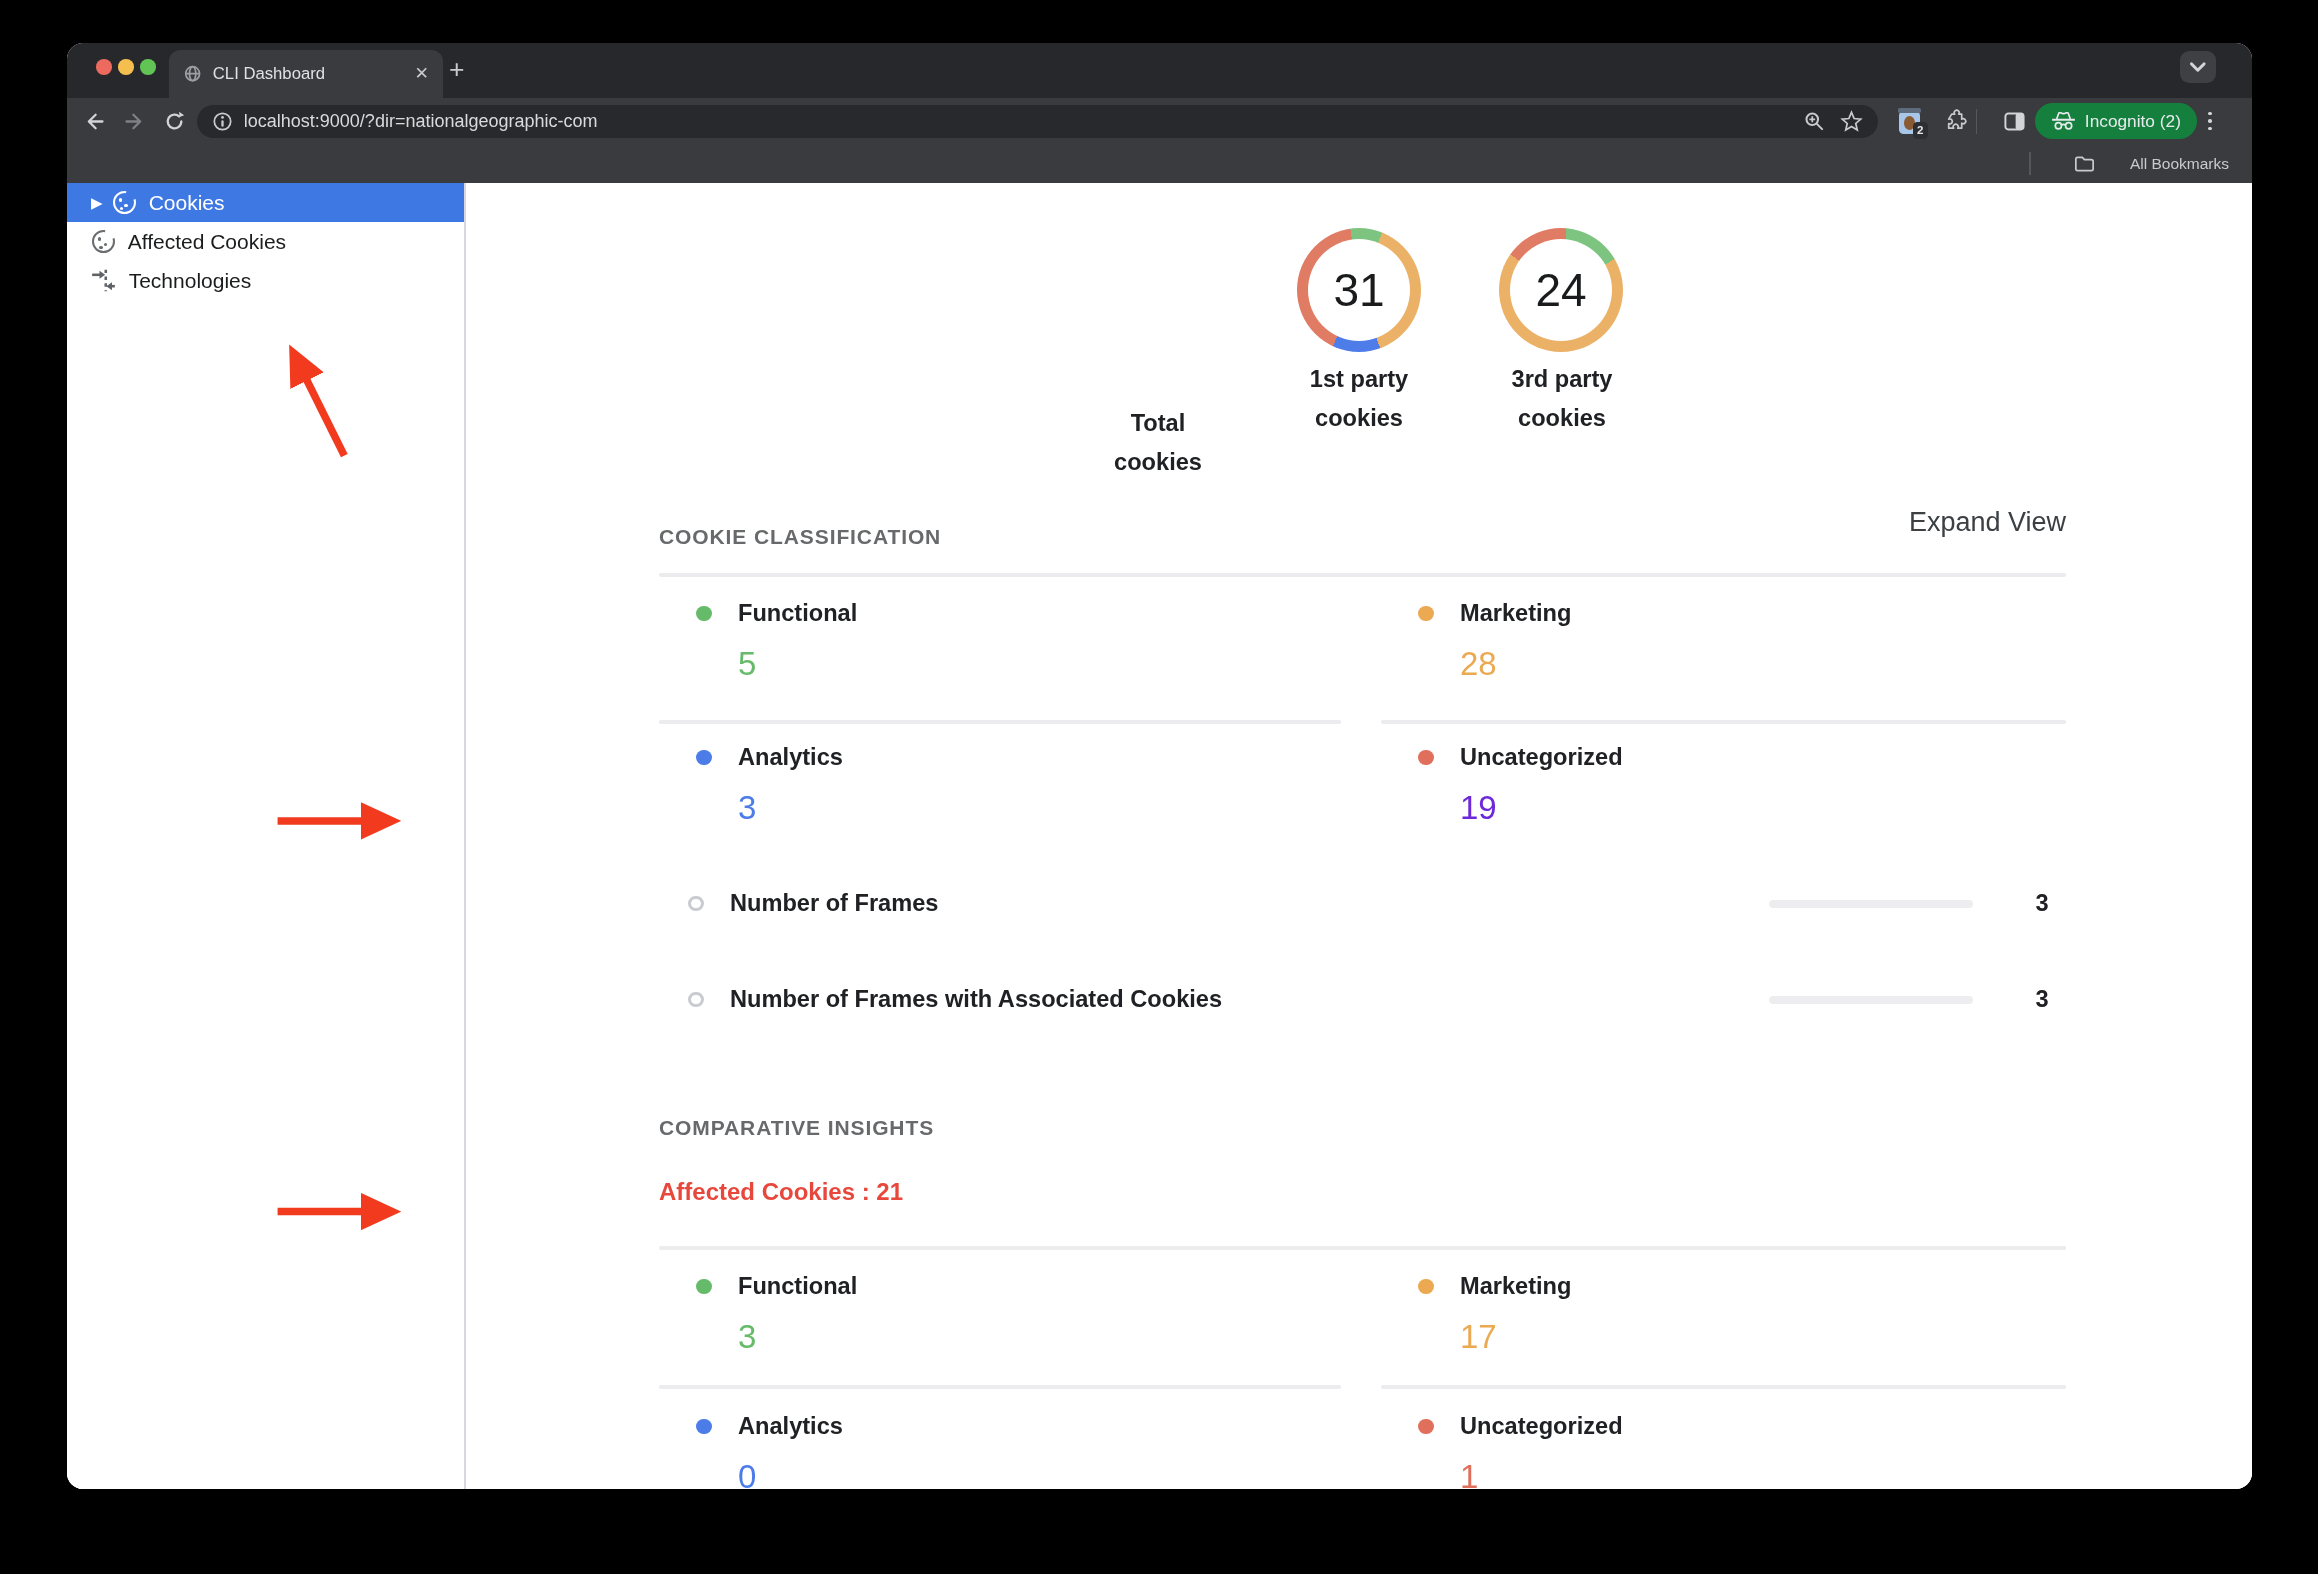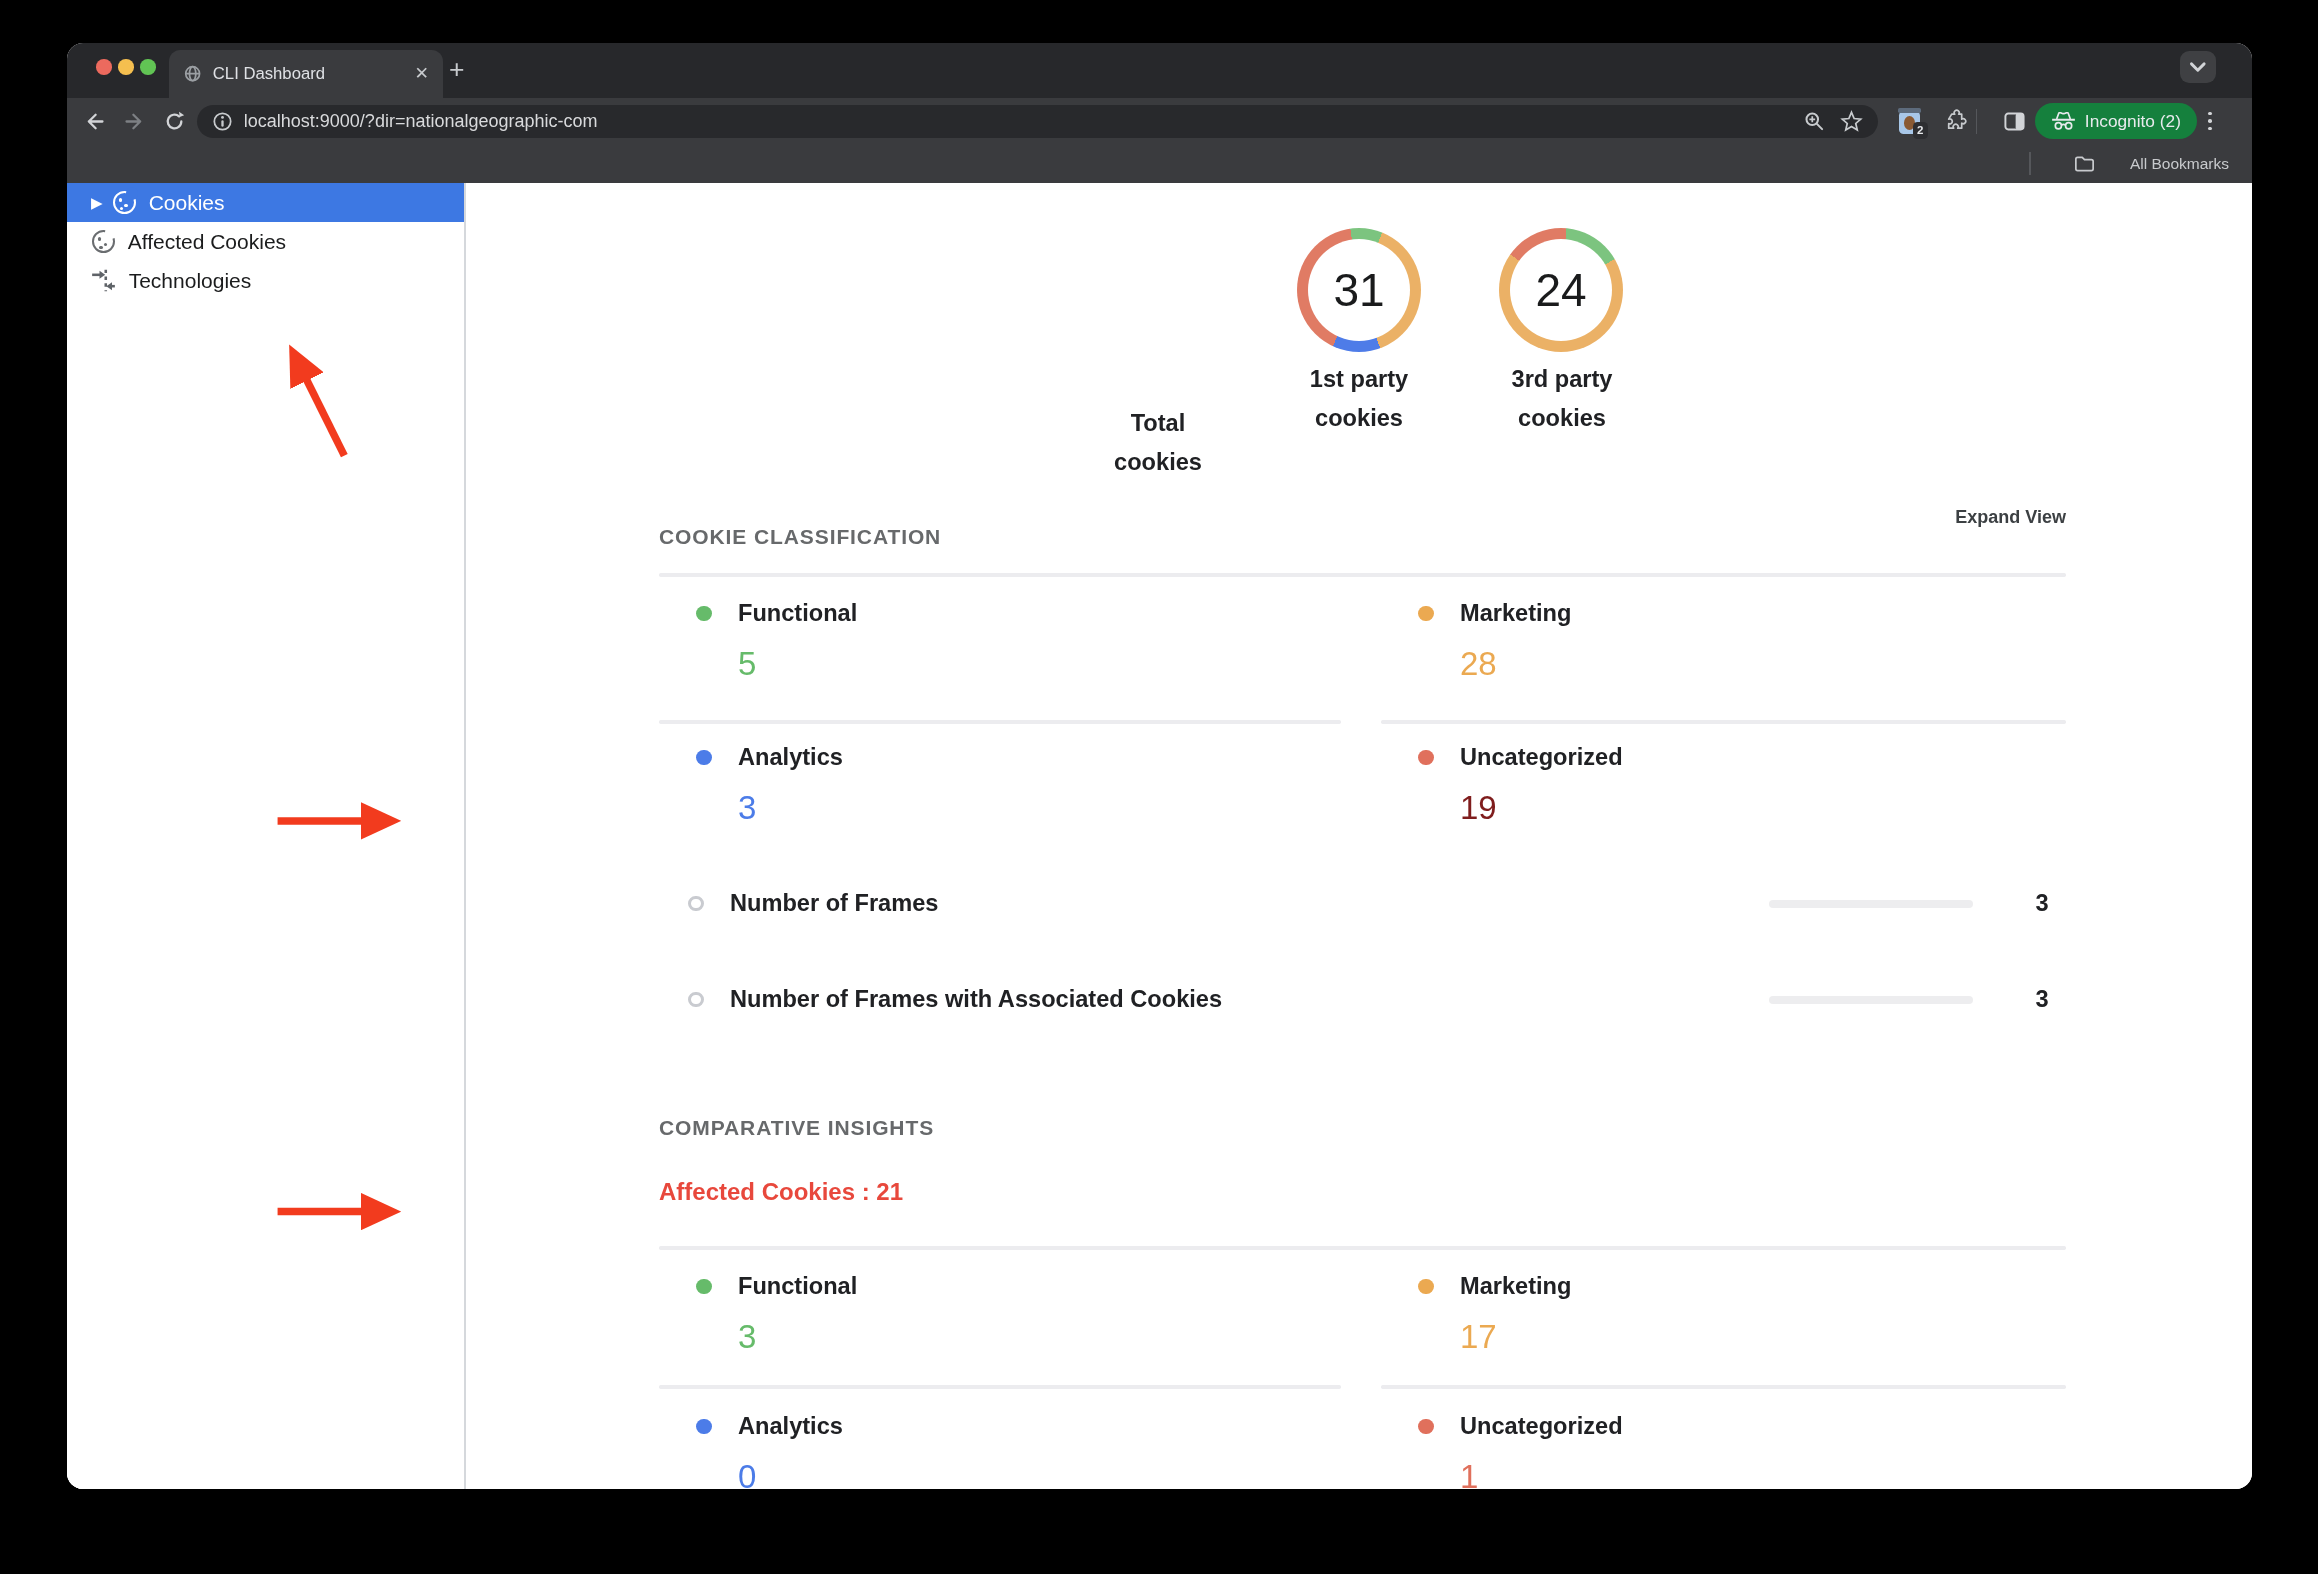--- a/index.html
+++ b/index.html
@@ -57,21 +57,21 @@
   .sb-label{margin-left:12.7px;white-space:nowrap;}
   .tech-ico{width:25px;height:25px;flex:0 0 auto;}
 
   
   .main{position:relative;flex:1;height:100%;overflow:hidden;}
   .donut{position:absolute;width:124px;height:124px;border-radius:50%;}
   .donut-hole{position:absolute;inset:11px;border-radius:50%;background:#fff;display:flex;align-items:center;justify-content:center;}
   .donut-num{font-size:46px;color:#1a1b1c;}
   .donut-label{position:absolute;width:242px;text-align:center;font-size:23.6px;font-weight:700;color:#202124;line-height:39px;}
   .sec-title{position:absolute;font-size:21px;font-weight:700;letter-spacing:0.9px;color:#67696b;}
-  .expand{position:absolute;font-size:18px;font-weight:700;color:#3c4043;}
+  .expand{position:absolute;font-size:27px;font-weight:400;color:#3c4043;}
   .divider{position:absolute;height:3.5px;background:#ececef;border-radius:1.7px;}
   .cell{position:absolute;width:682px;}
   .cell-head{display:flex;align-items:center;height:31px;}
   .cell-dot{width:15.5px;height:15.5px;border-radius:50%;flex:0 0 auto;margin-left:37px;}
   .cell-label{font-size:23.6px;font-weight:700;color:#202124;margin-left:26.5px;white-space:nowrap;}
   .cell-num{font-size:33px;font-weight:500;margin:16px 0 0 79px;}
   .frame-row{position:absolute;left:193px;width:1407px;height:35px;display:flex;align-items:center;}
   .frame-dot{width:15.5px;height:15.5px;border-radius:50%;border:3.5px solid #c9cbd0;background:#fff;flex:0 0 auto;margin-left:29px;}
   .frame-label{font-size:23.6px;font-weight:700;color:#202124;margin-left:26.5px;white-space:nowrap;}
   .frame-bar{margin-left:auto;width:204px;height:8px;border-radius:4px;background:#ededef;flex:0 0 auto;}
@@ -272,21 +272,21 @@
               <span class="cell-dot" style="background: rgb(76, 124, 232);"></span>
             <span class="cell-label">Analytics</span>
             </div>
           <div class="cell-num" style="color: rgb(76, 124, 232);">3</div>
         </div>
         <div class="cell" style="left:915px;top:559px;">
           <div class="cell-head">
               <span class="cell-dot" style="background: rgb(224, 112, 92);"></span>
             <span class="cell-label">Uncategorized</span>
             </div>
-          <div class="cell-num" style="color: #7f1d1d;">19</div>
+          <div class="cell-num" style="color: #6d28d9;">19</div>
         </div>
 
         <div class="frame-row" style="top:703px;">
           <span class="frame-dot"></span>
           <span class="frame-label">Number of Frames</span>
           <span class="frame-bar"></span>
           <span class="frame-val">3</span>
         </div>
         <div class="frame-row" style="top:799px;">
           <span class="frame-dot"></span>

